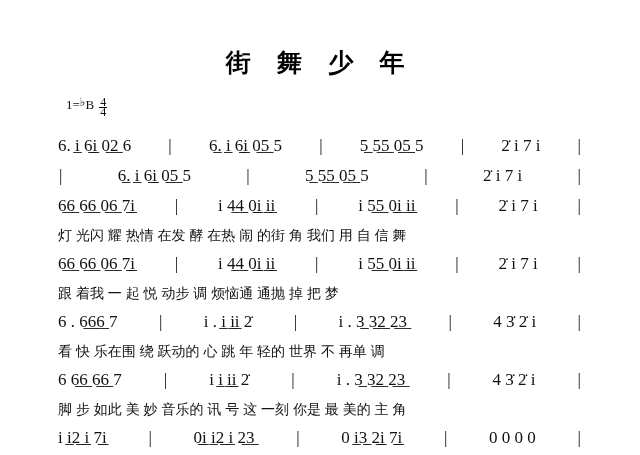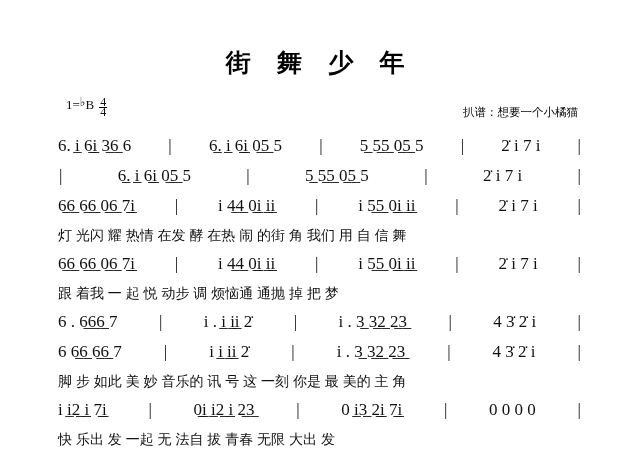--- a/index.html
+++ b/index.html
@@ -129,27 +129,26 @@
   <div class="meta-row">
     <div class="key-sig">
       <span>1=</span>
         <span class="flat">♭</span>
         <span>B</span>
       <span class="timesig">
         <span class="num">4</span>
         <span class="den">4</span>
       </span>
     </div>
-    <div class="credit">扒谱：想要一个小橘猫</div>
   </div>
 
   <div class="staff">
     <div class="line notes">
       <div class="row-inner">
-        <span class="tok n">6. i̲ 6̲i̲ 3̲6̲ 6</span>
+        <span class="tok n">6. i̲ 6̲i̲ 0̲2̲ 6</span>
         <span class="tok bar">|</span>
         <span class="tok n">6̲. i̲ 6̲i̲ 0̲5̲ 5</span>
         <span class="tok bar">|</span>
         <span class="tok n">5̲ 5̲5̲ 0̲5̲ 5</span>
         <span class="tok bar">|</span>
         <span class="tok n">2̇ i 7 i</span>
         <span class="tok bar">|</span>
       </div>
     </div>
 
@@ -201,20 +200,21 @@
         <span class="tok bar">|</span>
         <span class="tok n">i . i̲ i̲i̲ 2̇</span>
         <span class="tok bar">|</span>
         <span class="tok n">i . 3̲ 3̲2̲ 2̲3̲</span>
         <span class="tok bar">|</span>
         <span class="tok n">4 3̇ 2̇ i</span>
         <span class="tok bar">|</span>
       </div>
     </div>
 
+    <div class="line lyrics">看   快 乐在围   绕 跃动的 心   跳 年 轻的 世界   不 再单 调</div>
 
     <div class="line notes">
       <div class="row-inner">
         <span class="tok n">6 6̲6̲ 6̲6̲ 7</span>
         <span class="tok bar">|</span>
         <span class="tok n">i i̲ i̲i̲ 2̇</span>
         <span class="tok bar">|</span>
         <span class="tok n">i . 3̲ 3̲2̲ 2̲3̲</span>
         <span class="tok bar">|</span>
         <span class="tok n">4 3̇ 2̇ i</span>

